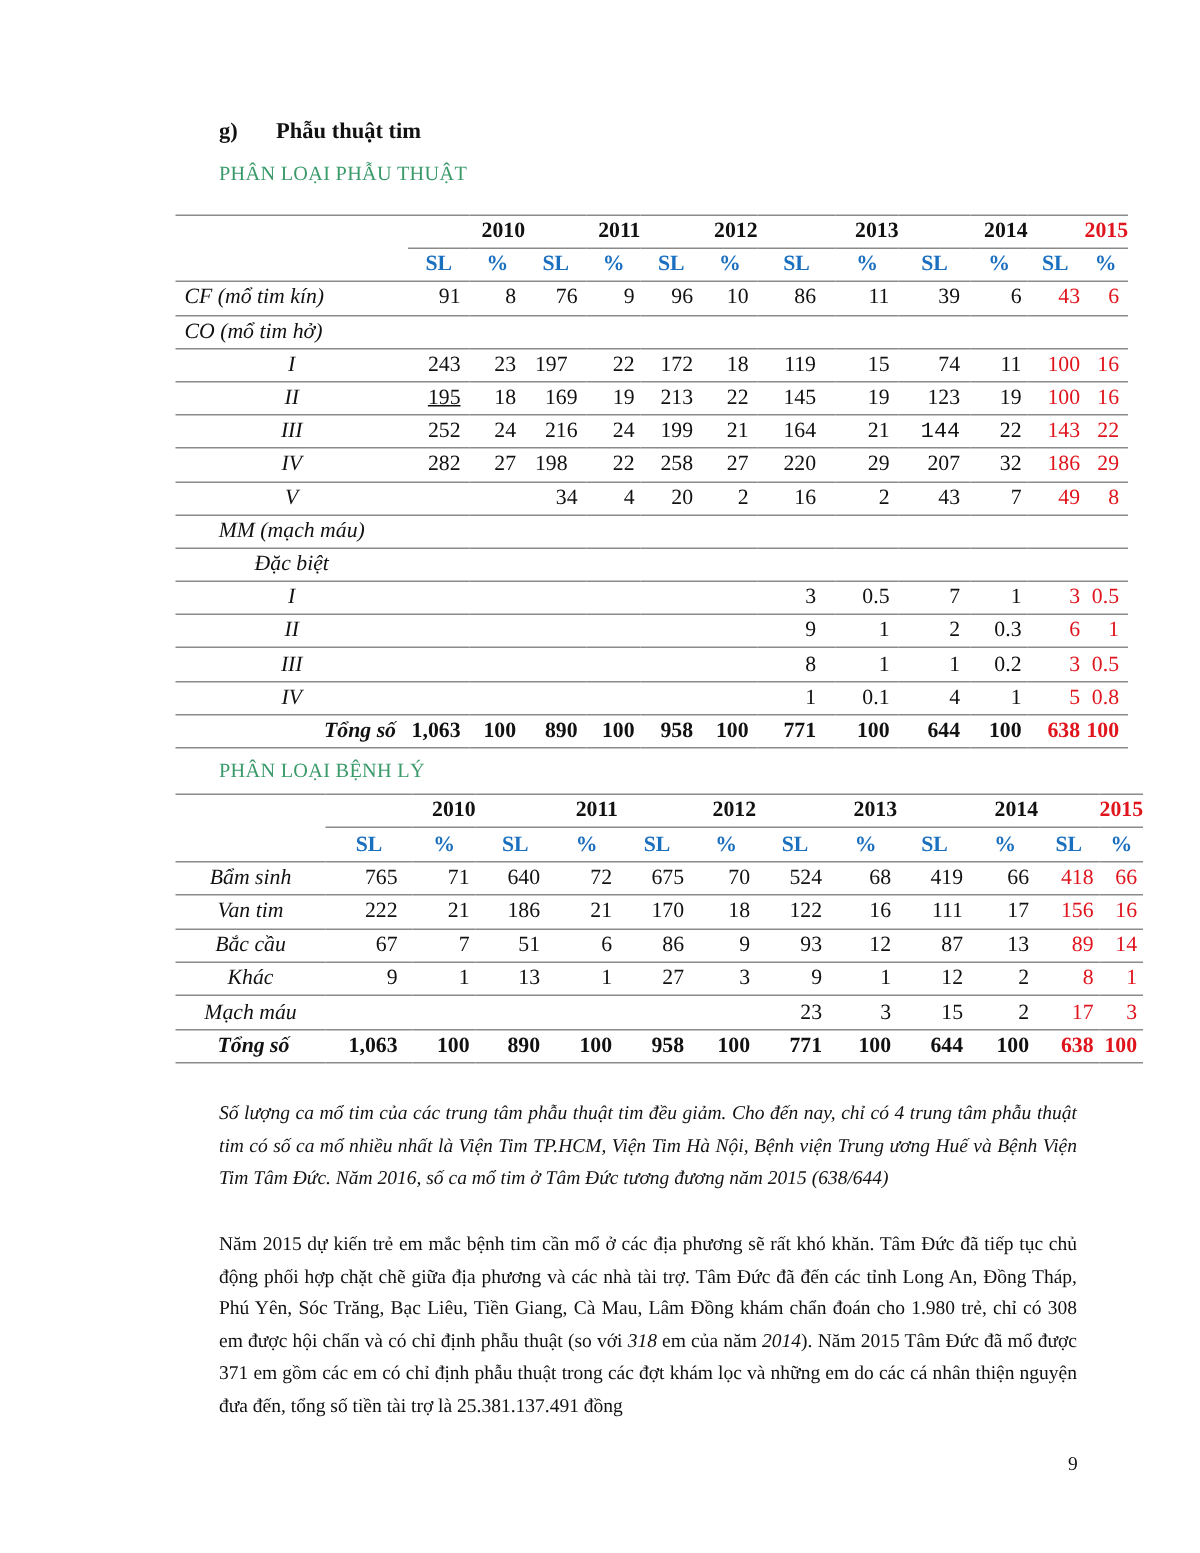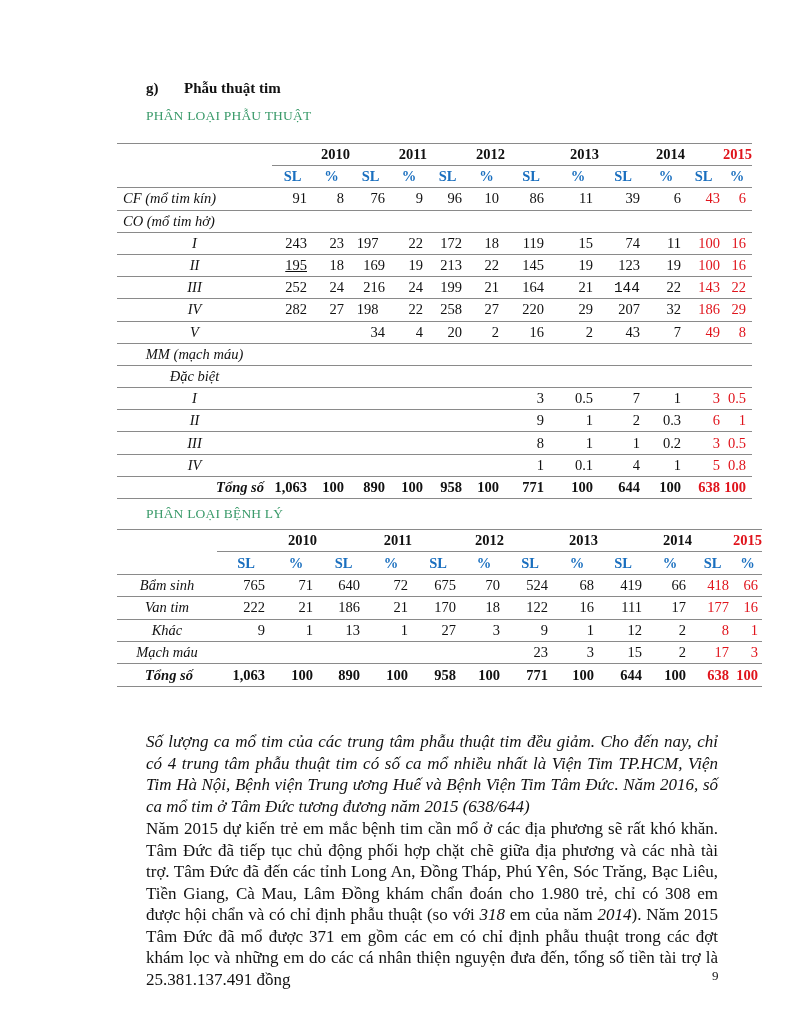--- a/index.html
+++ b/index.html
@@ -14,21 +14,21 @@
   table.data tr.year td { font-weight: bold; text-align: right; }
   table.data tr.year td.blank { border-bottom: none; }
   table.data tr.sub td { font-weight: bold; color: #1a6fbf; text-align: center; }
   table.data tr.sub td.blank { border-bottom: 1.6px solid #8a8a8a; }
   table.data td.label { text-align: center; font-style: italic; }
   table.data td.label.left { text-align: left; padding-left: 6px; }
   table.data tr.total td { font-weight: bold; }
   table.data tr.total td.label { text-align: right; padding-right: 8px; }
   table.data .red { color: #e0141c; }
   table.data td.yr2015 { color: #e0141c; }
-  .para { position: absolute; left: 146px; width: 572px; font-size: 17px; line-height: 21.5px; text-align: justify; }
+  .para { position: absolute; left: 146px; width: 572px; font-size: 13px; line-height: 21.5px; text-align: justify; }
   .para.italic { font-style: italic; }
   .pagenum { position: absolute; left: 712px; top: 968px; font-size: 13px; }
 </style>
 </head>
 <body>
 
 <div class="heading">
   <span class="num">g)</span><span>Phẫu thuật tim</span>
 </div>
 
@@ -351,22 +351,37 @@
         <td style="padding-right: 10px; height: 21.4px;">222</td>
         <td style="padding-right: 4px; height: 21.4px;">21</td>
         <td style="padding-right: 10px; height: 21.4px;">186</td>
         <td style="padding-right: 4px; height: 21.4px;">21</td>
         <td style="padding-right: 8px; height: 21.4px;">170</td>
         <td style="padding-right: 4px; height: 21.4px;">18</td>
         <td style="padding-right: 8px; height: 21.4px;">122</td>
         <td style="padding-right: 4px; height: 21.4px;">16</td>
         <td style="padding-right: 6px; height: 21.4px;">111</td>
         <td style="padding-right: 6px; height: 21.4px;">17</td>
-        <td class="red boldred" style="padding-right: 4px; height: 21.4px;">177</td>
+        <td class="red boldred" style="padding-right: 4px; height: 21.4px;">156</td>
         <td class="red boldred" style="padding-right: 4px; height: 21.4px;">16</td>
+      </tr>
+      <tr>
+        <td class="label" style="height: 21.4px;">Bắc cầu</td>
+        <td style="padding-right: 10px; height: 21.4px;">67</td>
+        <td style="padding-right: 4px; height: 21.4px;">7</td>
+        <td style="padding-right: 10px; height: 21.4px;">51</td>
+        <td style="padding-right: 4px; height: 21.4px;">6</td>
+        <td style="padding-right: 8px; height: 21.4px;">86</td>
+        <td style="padding-right: 4px; height: 21.4px;">9</td>
+        <td style="padding-right: 8px; height: 21.4px;">93</td>
+        <td style="padding-right: 4px; height: 21.4px;">12</td>
+        <td style="padding-right: 6px; height: 21.4px;">87</td>
+        <td style="padding-right: 6px; height: 21.4px;">13</td>
+        <td class="red boldred" style="padding-right: 4px; height: 21.4px;">89</td>
+        <td class="red boldred" style="padding-right: 4px; height: 21.4px;">14</td>
       </tr>
       <tr>
         <td class="label" style="height: 21.4px;">Khác</td>
         <td style="padding-right: 10px; height: 21.4px;">9</td>
         <td style="padding-right: 4px; height: 21.4px;">1</td>
         <td style="padding-right: 10px; height: 21.4px;">13</td>
         <td style="padding-right: 4px; height: 21.4px;">1</td>
         <td style="padding-right: 8px; height: 21.4px;">27</td>
         <td style="padding-right: 4px; height: 21.4px;">3</td>
         <td style="padding-right: 8px; height: 21.4px;">9</td>

